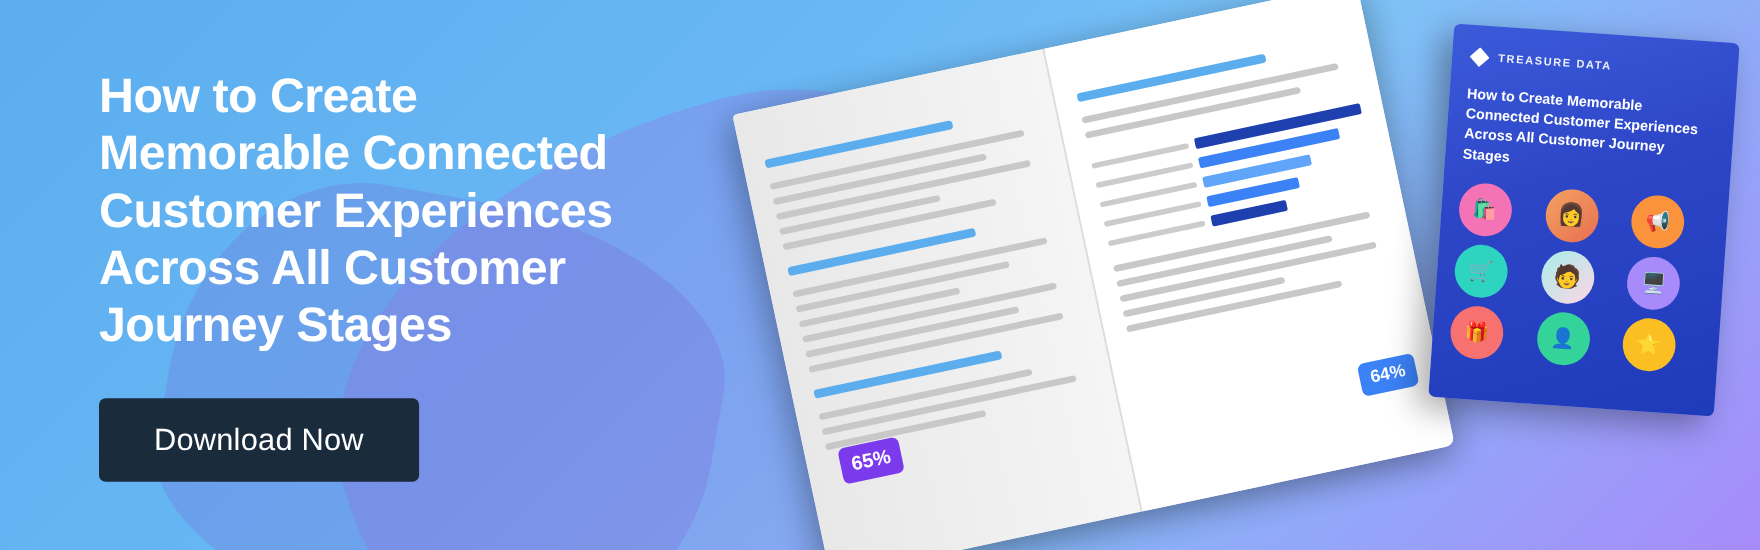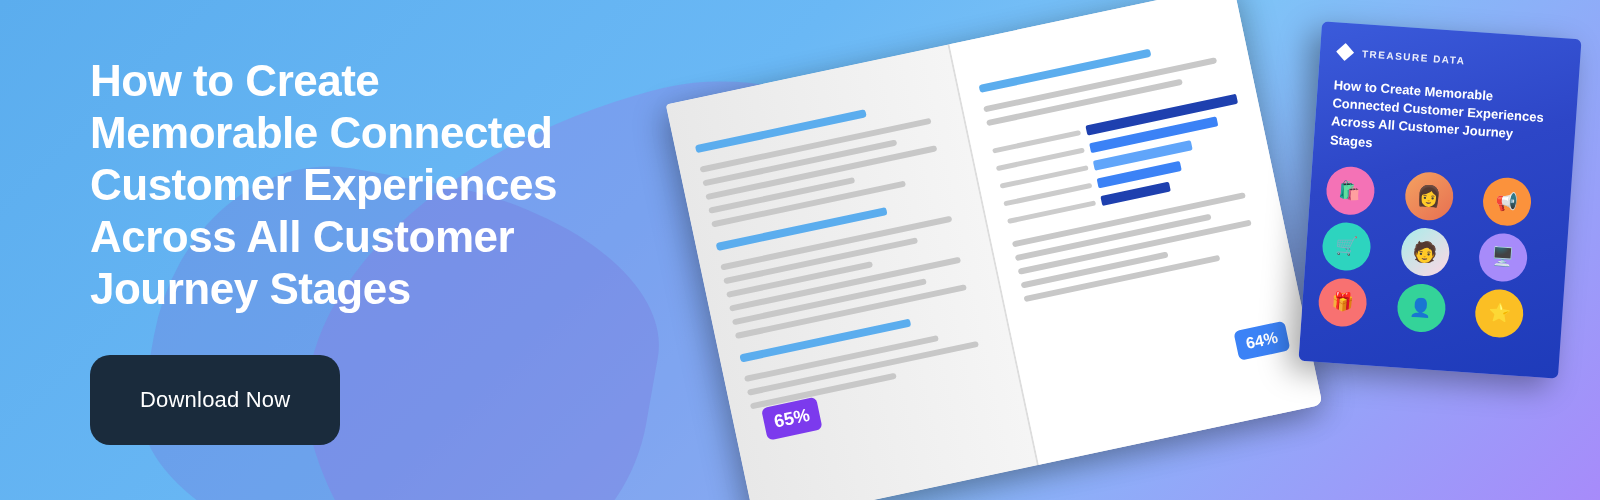--- a/index.html
+++ b/index.html
@@ -58,24 +58,24 @@
       color: #ffffff;
       line-height: 1.18;
       margin-bottom: 40px;
       letter-spacing: -0.5px;
     }
 
     .download-btn {
       display: inline-block;
       background: #1a2b3c;
       color: #ffffff;
-      font-size: 22px;
+      font-size: 28px;
       font-weight: 500;
-      padding: 32px 50px;
-      border-radius: 20px;
+      padding: 22px 50px;
+      border-radius: 6px;
       border: none;
       cursor: pointer;
       text-decoration: none;
       letter-spacing: 0.2px;
     }
 
     
     .visual-section {
       position: absolute;
       right: 0;

